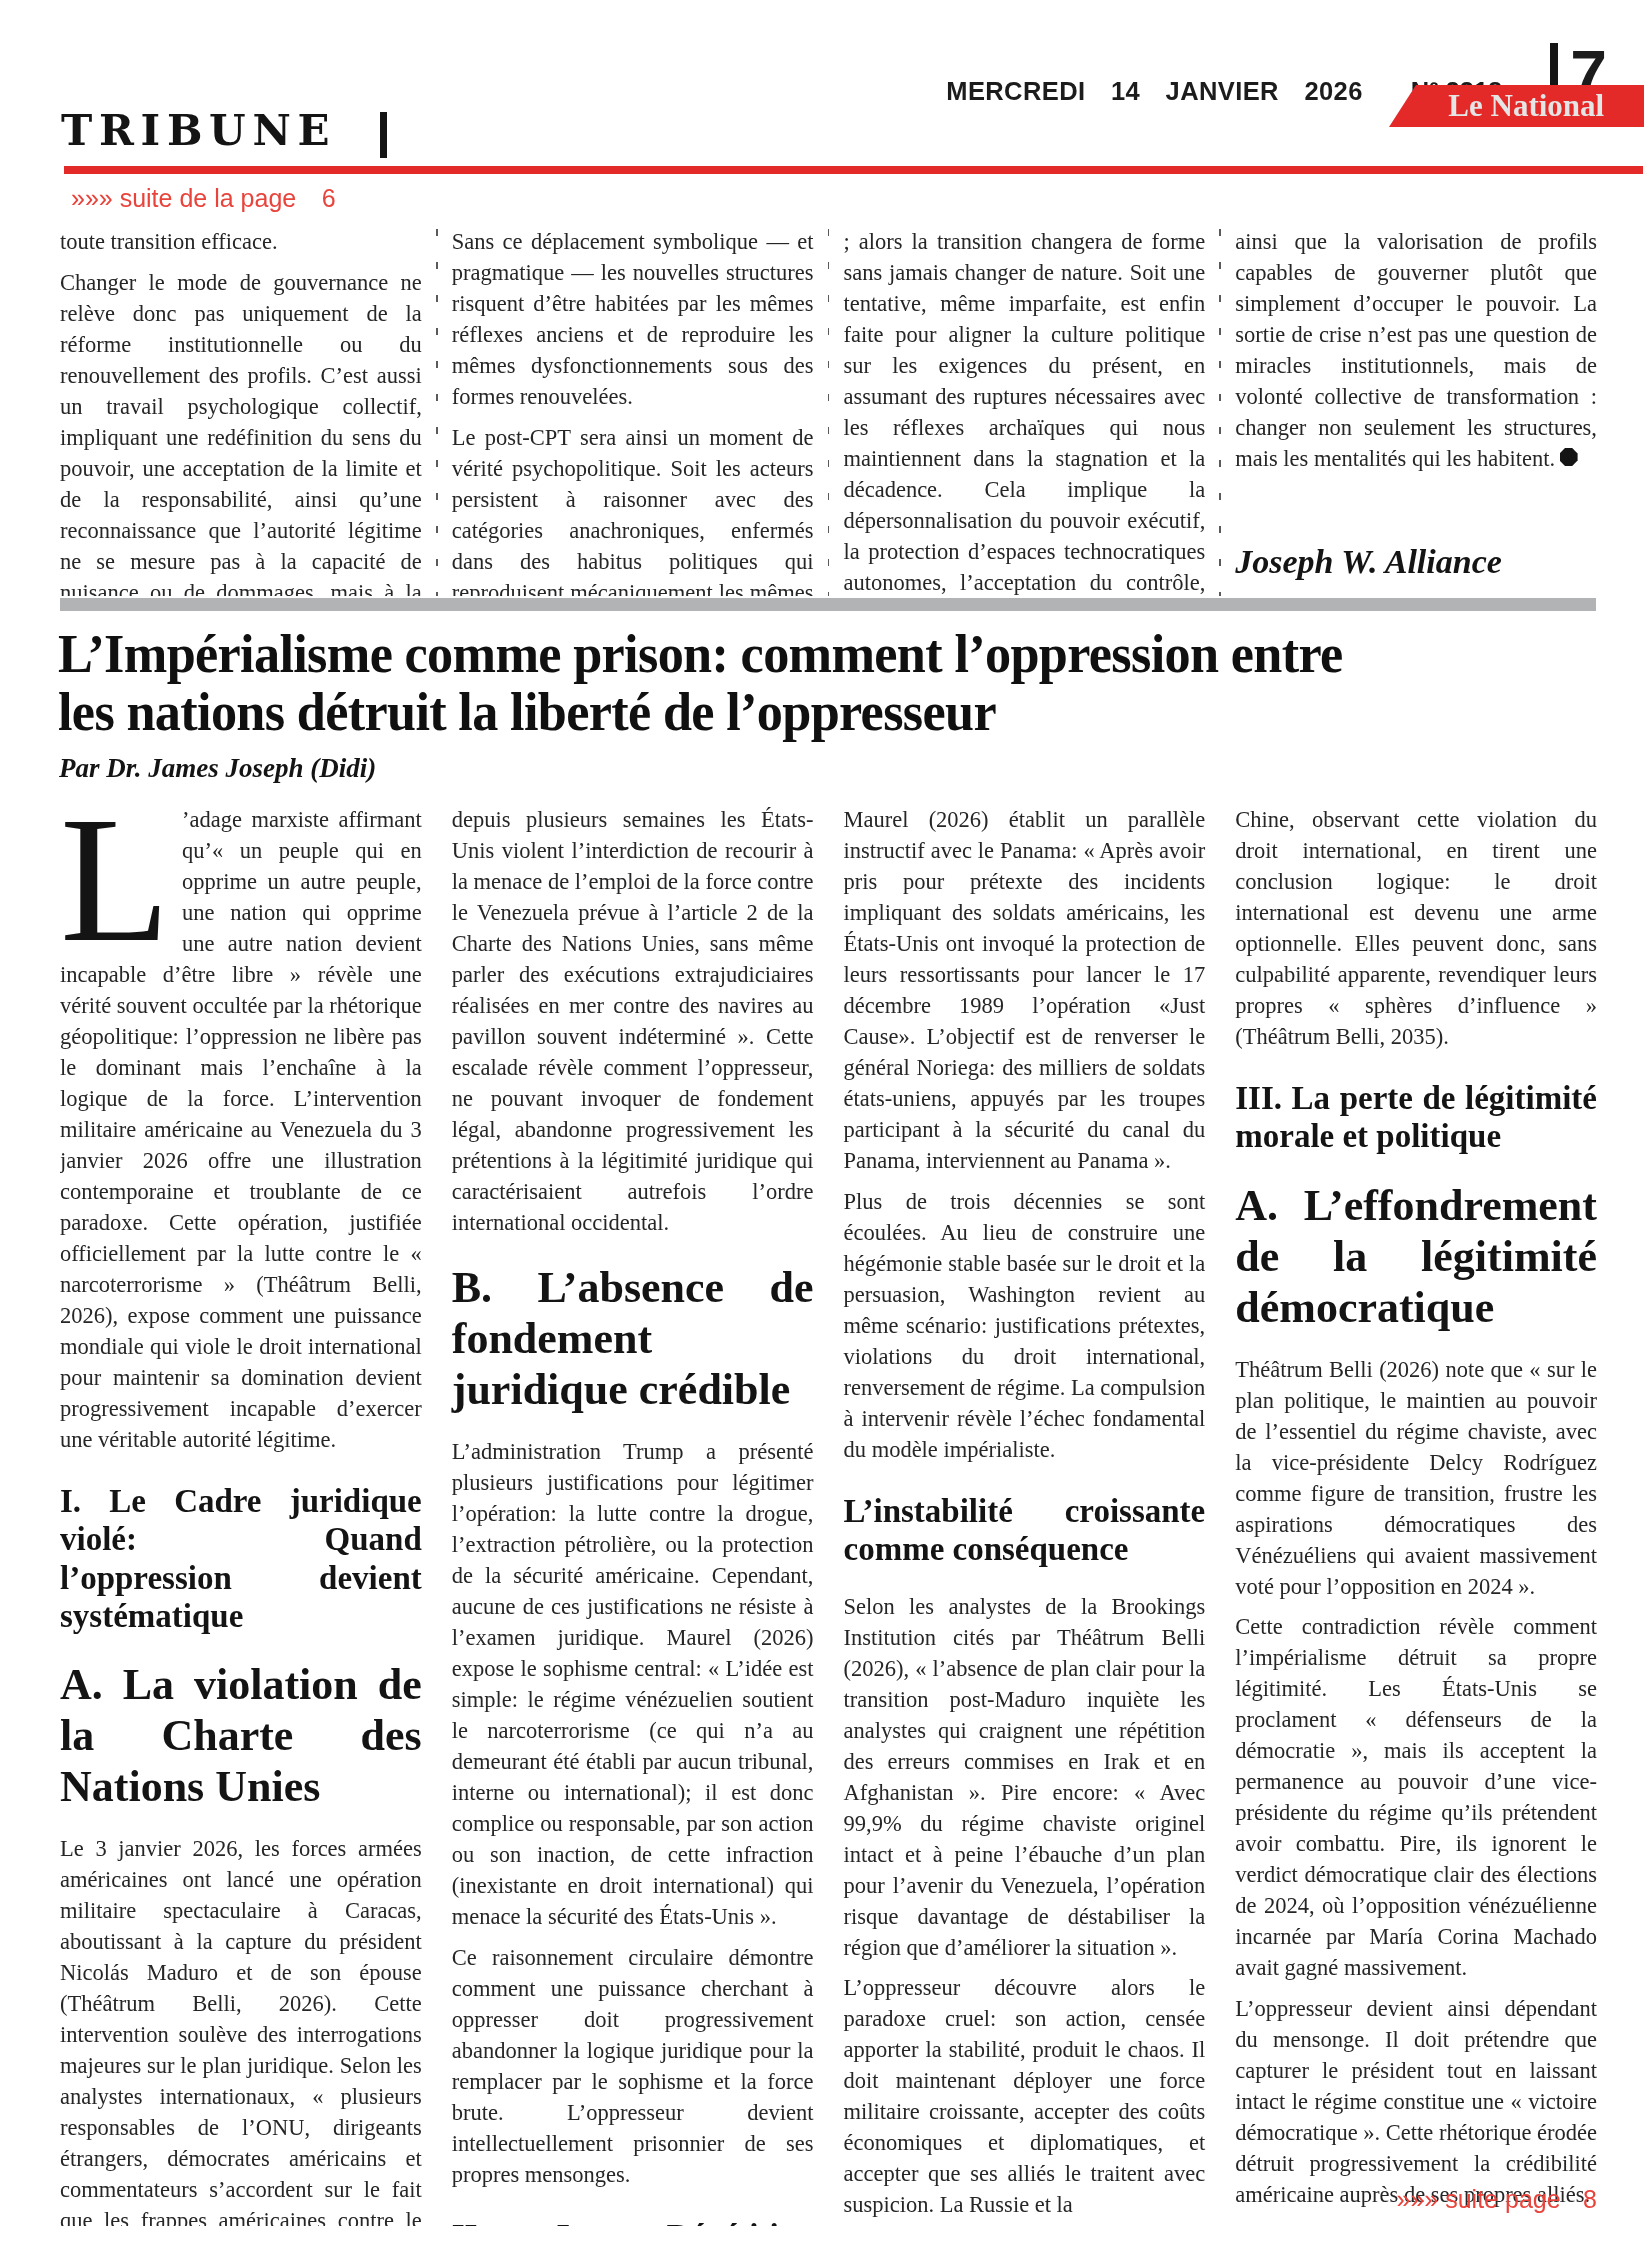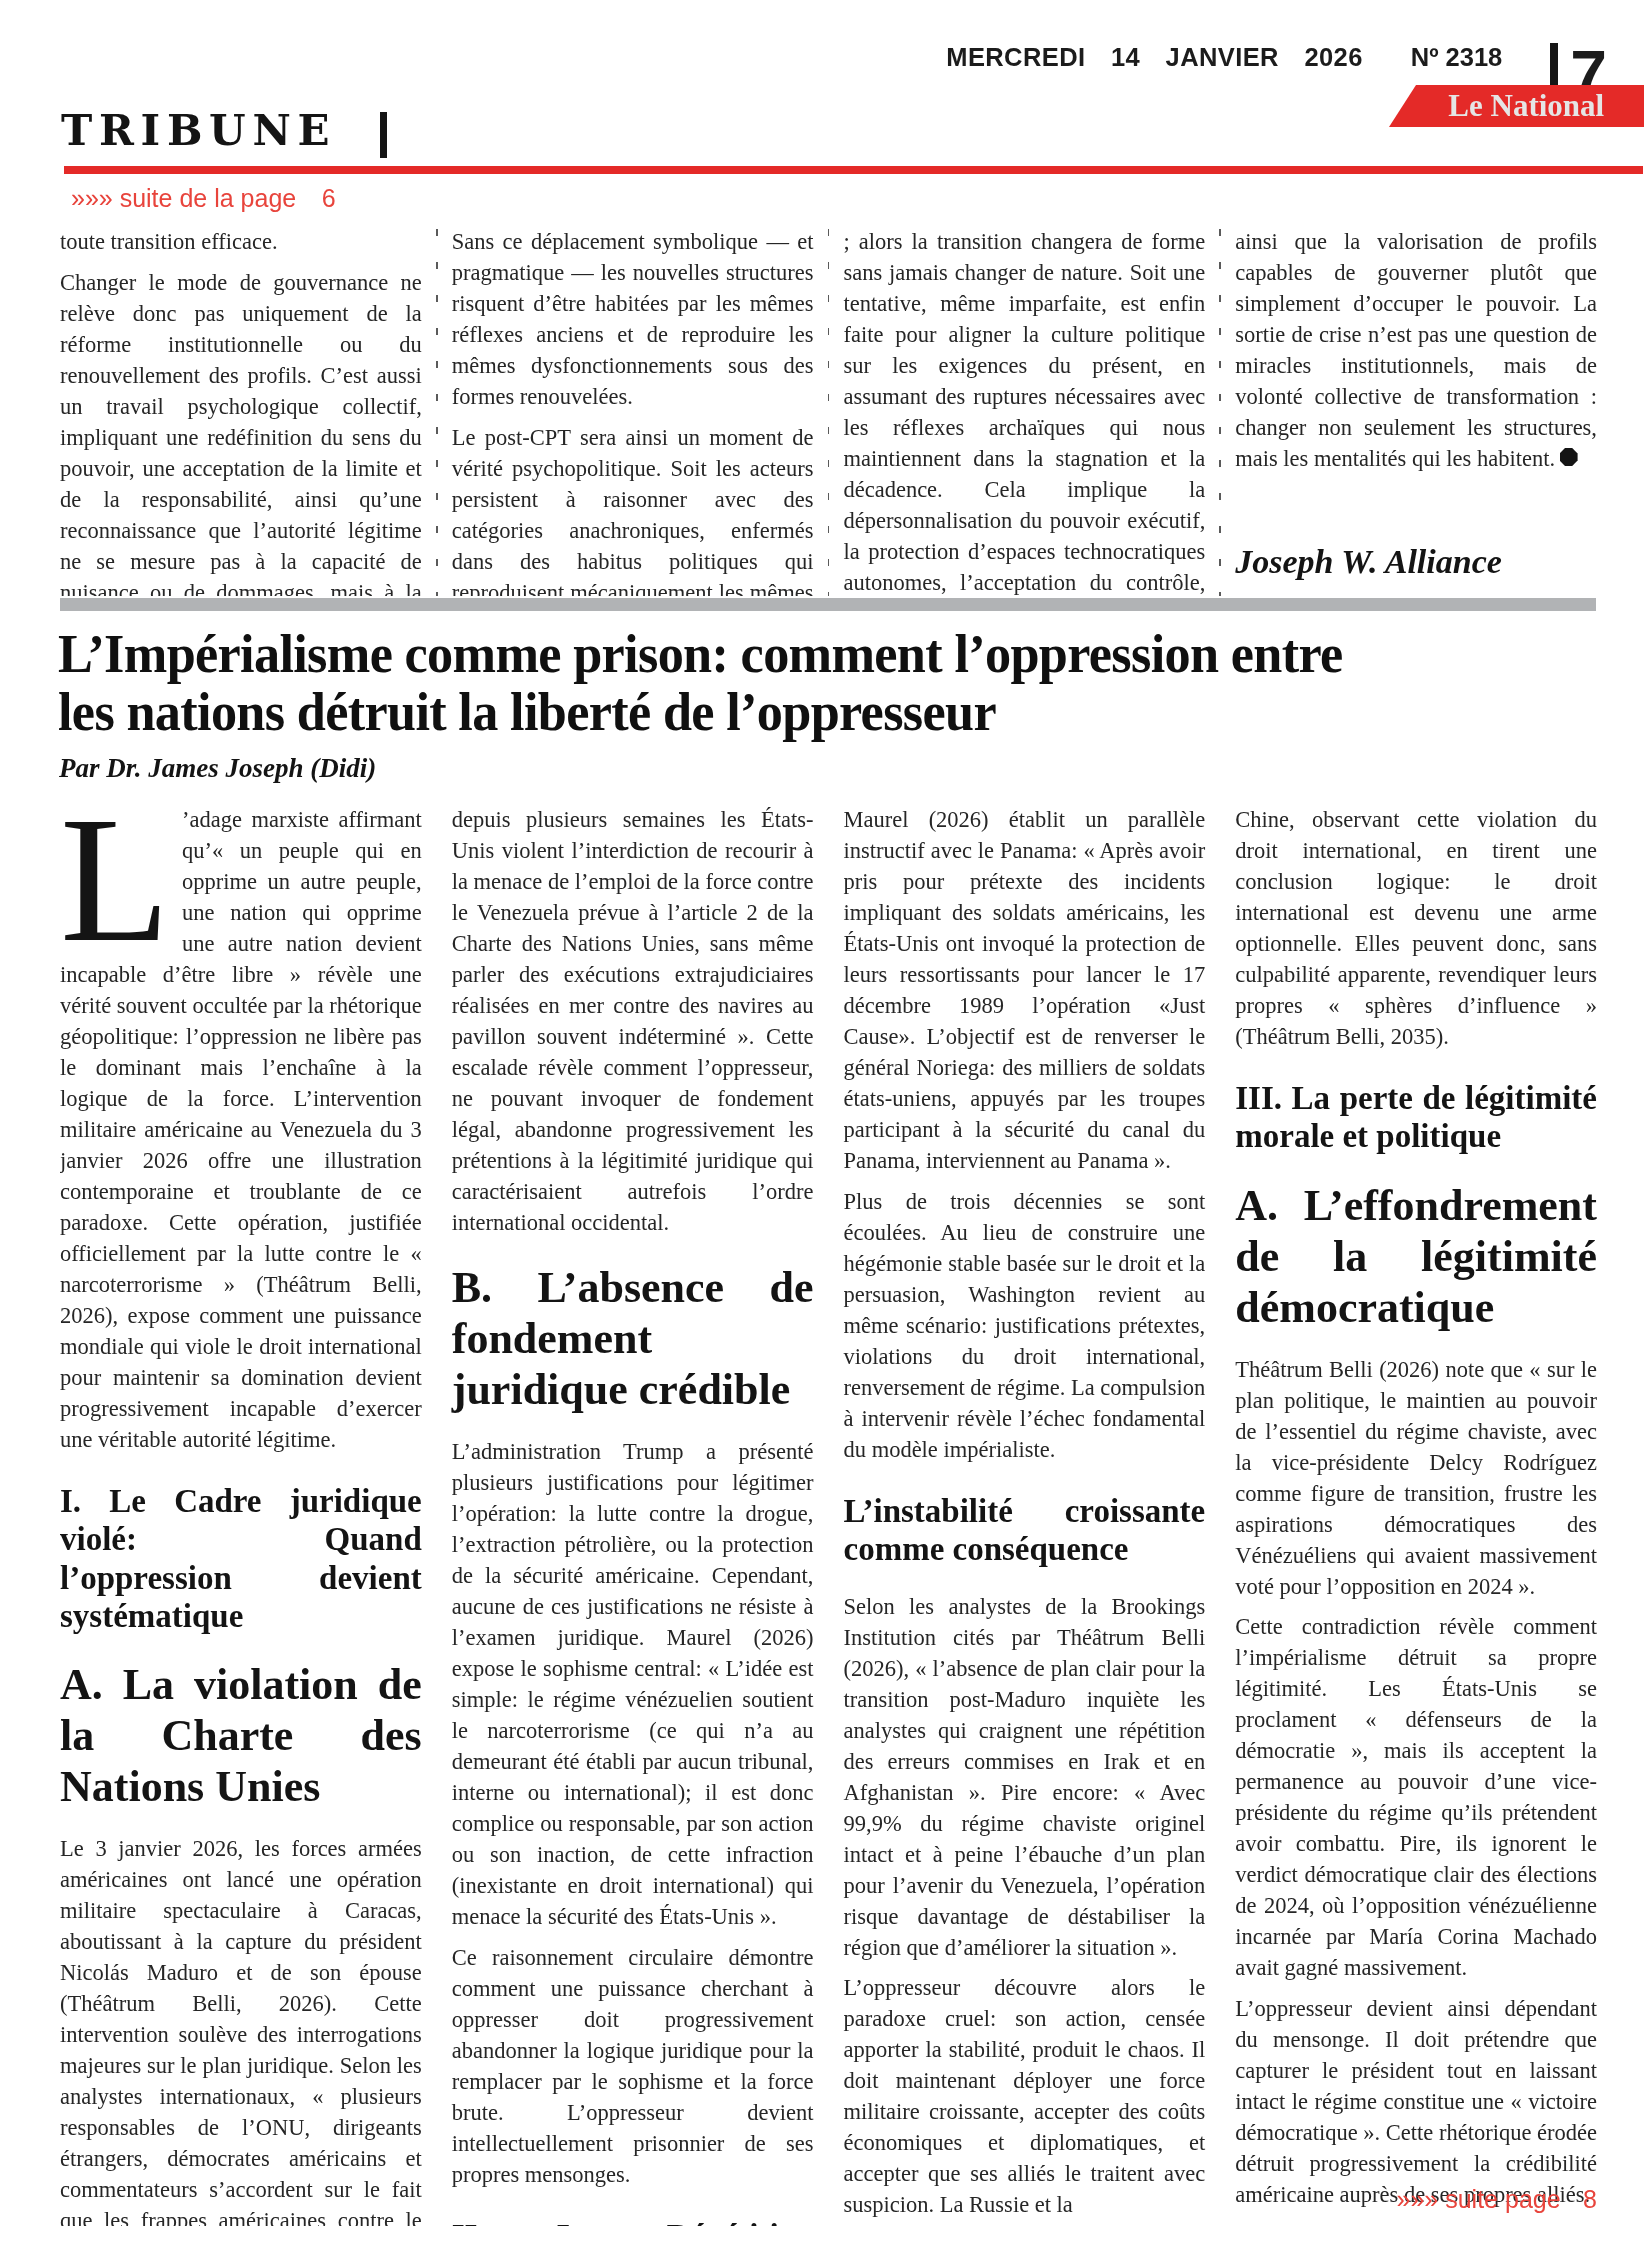--- a/index.html
+++ b/index.html
@@ -1,20 +1,20 @@
 <!DOCTYPE html>
 <html style="font-size:12px"><head>
 <meta charset="utf-8">
 <style>
   html,body{margin:0;padding:0;background:#ffffff;}
   .page{position:relative;width:1650px;height:2250px;background:#ffffff;overflow:hidden;
         font-family:"Liberation Serif", serif;color:#1d1d1d;}
 
   
-  .hdr-meta{position:absolute;top:43px;right:43px;display:flex;align-items:flex-start;gap:48px;
+  .hdr-meta{position:absolute;top:43px;right:43px;display:flex;align-items:flex-end;gap:48px;
             font-family:"Liberation Sans", sans-serif;font-weight:bold;color:#1c1c1c;}
   .hdr-date{font-size:25.5px;word-spacing:18px;letter-spacing:0.4px;}
   .hdr-issue{font-size:25.5px;}
   .hdr-page{font-size:66px;line-height:.95;border-left:8.2px solid #151515;padding-left:12px;}
 
   .brand-box{position:absolute;top:85px;left:1389px;width:255px;height:42px;background:#e42a28;
              clip-path:polygon(27px 0,100% 0,100% 100%,0 100%);
              display:flex;align-items:center;justify-content:center;}
   .brand-box span{color:#e5e5e5;font-family:"Liberation Serif",serif;font-weight:bold;font-size:31px;padding-left:19.5px;}
 

